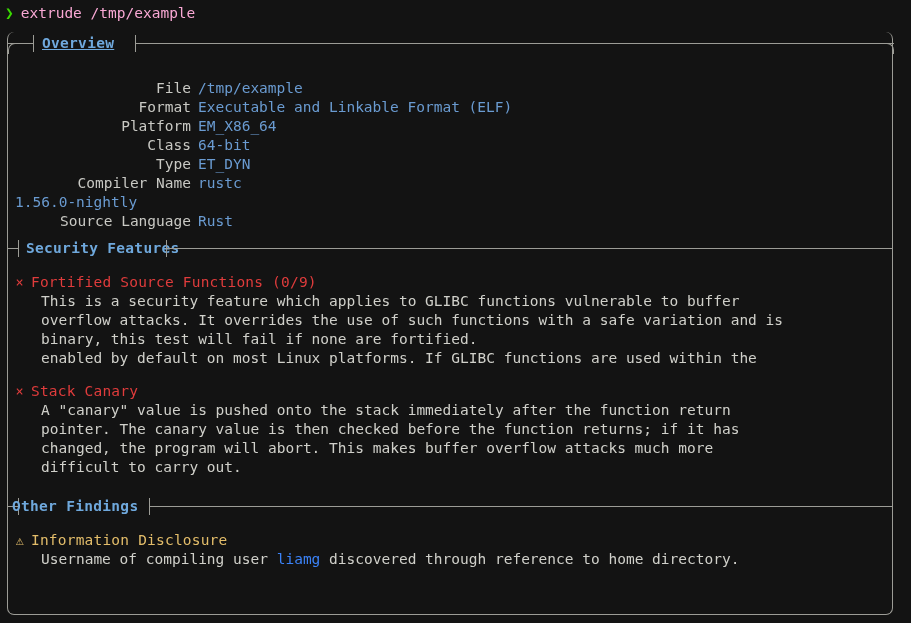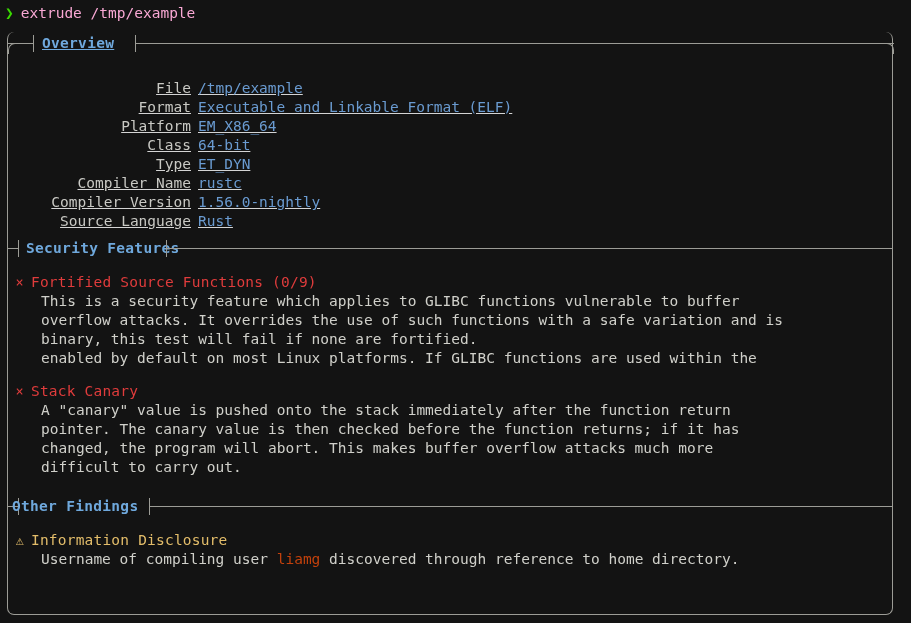--- a/index.html
+++ b/index.html
@@ -102,21 +102,20 @@
 
   .panel-body {
     position: absolute;
     left: 0; top: 22px; right: 0; bottom: 0;
     overflow: hidden;
   }
 
   
   .overview {
     padding-top: 13px;
-    text-decoration: underline;
   }
   .kv-row {
     display: flex;
     height: 19px;
     align-items: baseline;
   }
   .kv-key {
     width: 183px;
     text-align: right;
     color: #c9c9c4;
@@ -181,21 +180,21 @@
   .status-fail .finding-name { color: #e03c3c; }
   .status-warn .finding-marker,
   .status-warn .finding-name { color: #e3bd6a; }
 
   .finding-desc {
     padding-left: 33px;
     padding-right: 14px;
     color: #d0d0ca;
   }
   .finding-desc .line { white-space: pre; height: 19px; }
-  .hl-user { color: #c2410c; }
+  .hl-user { color: #3b82f6; }
 </style>
 </head>
 <body>
 
 <div class="prompt-line">
   <span class="prompt-chevron">❯</span>
   <span class="prompt-cmd">extrude /tmp/example</span>
 </div>
 
 <div class="panel">
@@ -231,21 +230,20 @@
       </div>
       <div class="kv-row">
         <span class="kv-key">Type</span>
         <span class="kv-val">ET_DYN</span>
       </div>
       <div class="kv-row">
         <span class="kv-key">Compiler Name</span>
         <span class="kv-val">rustc</span>
       </div>
       <div class="kv-row">
-        <span class="kv-key">Compiler Version</span>
         <span class="kv-val">1.56.0-nightly</span>
       </div>
       <div class="kv-row">
         <span class="kv-key">Source Language</span>
         <span class="kv-val">Rust</span>
       </div>
     </div>
 
     <div class="section-head">
       <span class="rule rule-left"></span>

